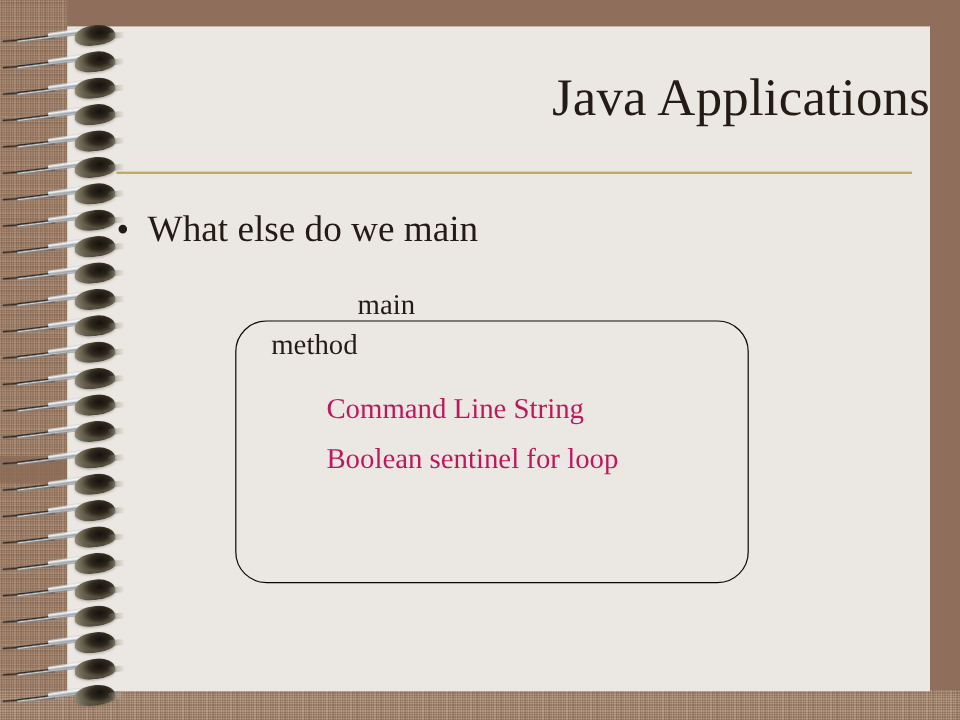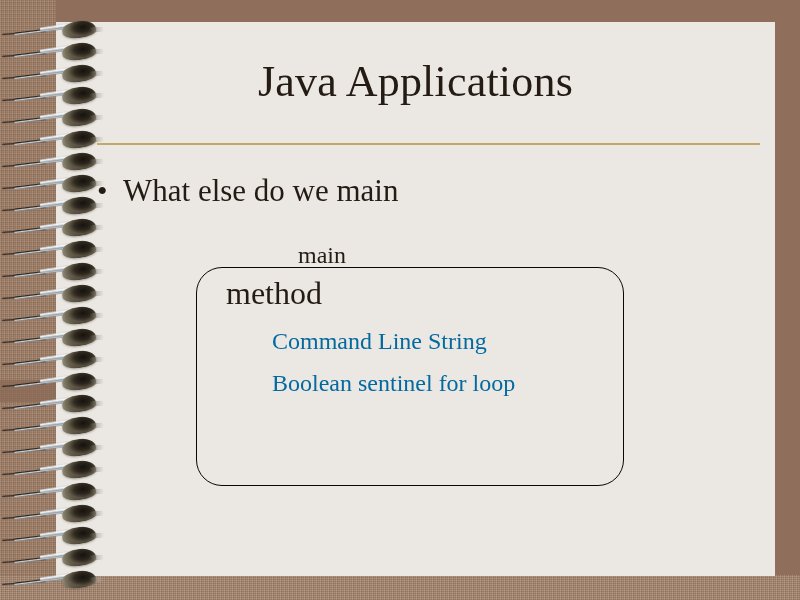--- a/index.html
+++ b/index.html
@@ -172,21 +172,21 @@
     transform: rotate(-4deg);
     border-radius: 3px;
   }
 
   
   .title {
     position: absolute;
     left: 0;
     top: 36px;
     width: 719px;
-    text-align: center;
+    text-align: right;
     font-size: 44px;
     line-height: 1.1;
     color: #241b14;
     font-family: "Liberation Serif", "DejaVu Serif", serif;
     letter-spacing: 0.2px;
   }
   .rule {
     position: absolute;
     left: 41px;
     top: 121px;
@@ -236,32 +236,32 @@
     height: 219px;
     border: 1.6px solid #0a0806;
     border-radius: 26px;
     box-sizing: border-box;
     background: transparent;
   }
   .method-label {
     position: absolute;
     left: 170px;
     top: 253px;
-    font-size: 32px;
+    font-size: 24px;
     color: #241b14;
   }
   .inner-lines {
     position: absolute;
     left: 216px;
     top: 298px;
     width: 330px;
   }
   .inner-line {
     font-size: 24px;
-    color: #0369a1;
+    color: #be185d;
     line-height: 1.75;
     white-space: nowrap;
   }
 </style>
 </head>
 <body>
 
 <div id="slide">
 
   <div class="bg-smooth"></div>

